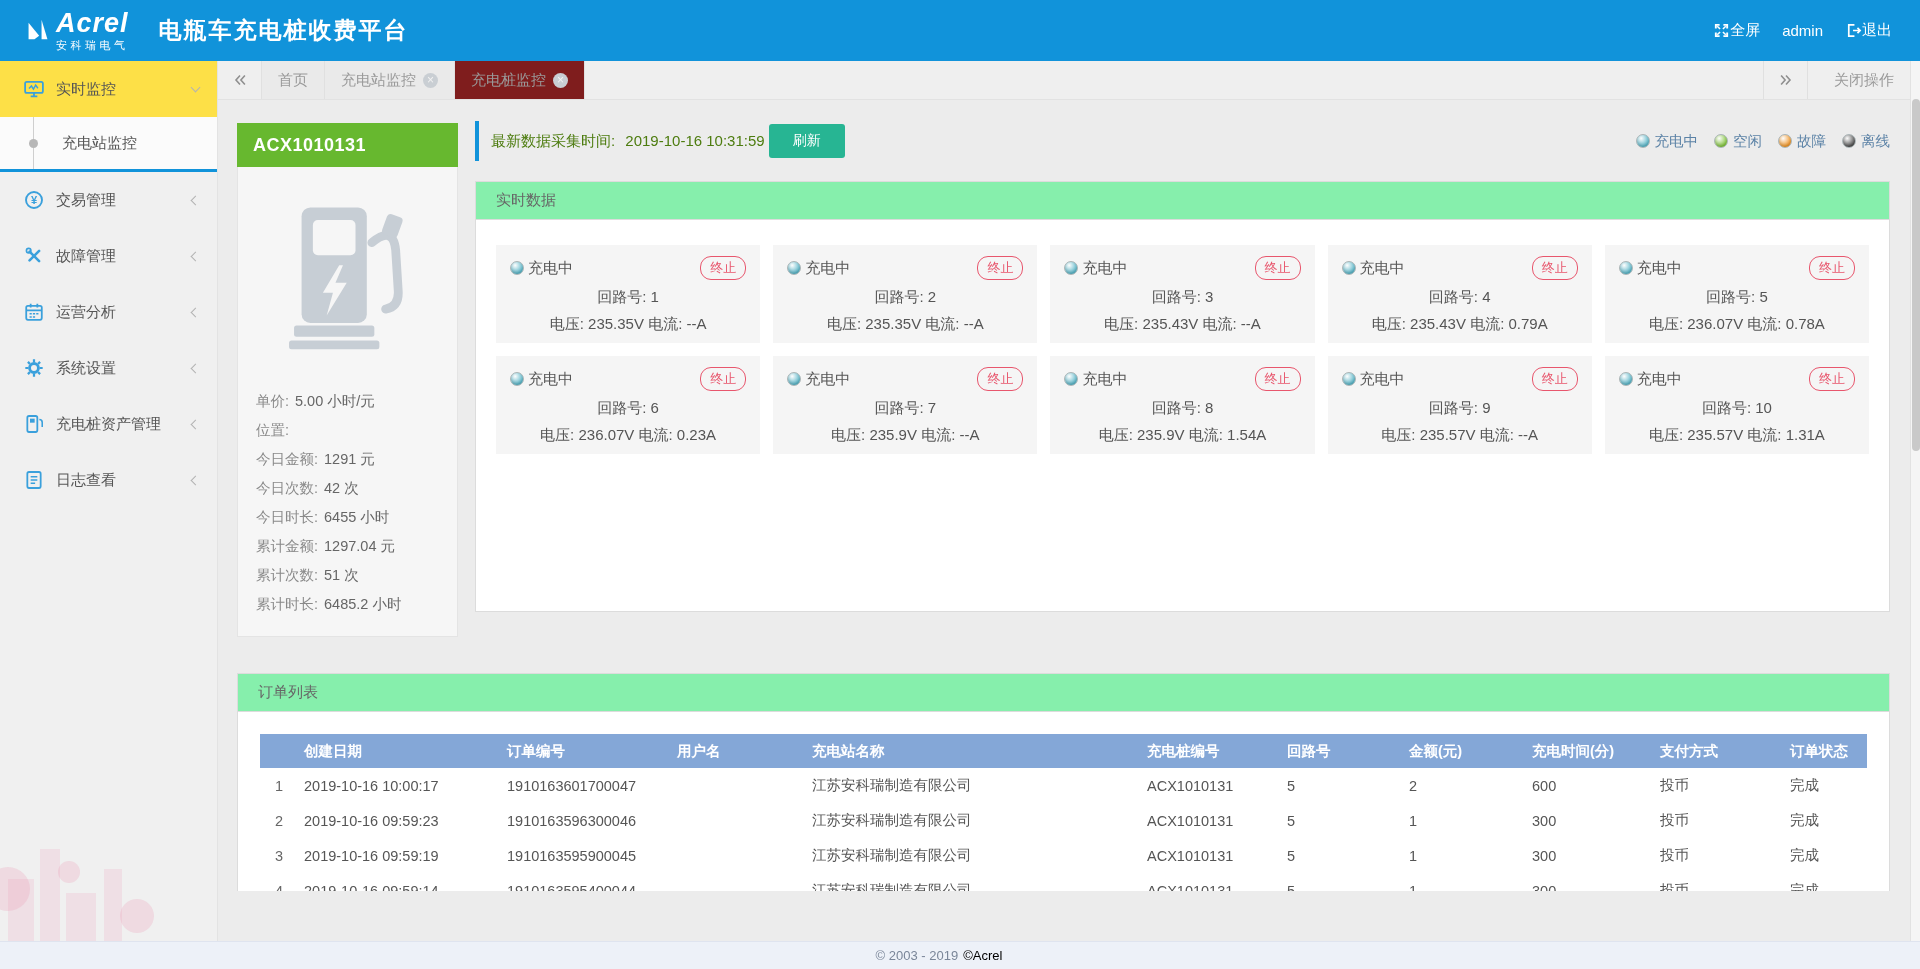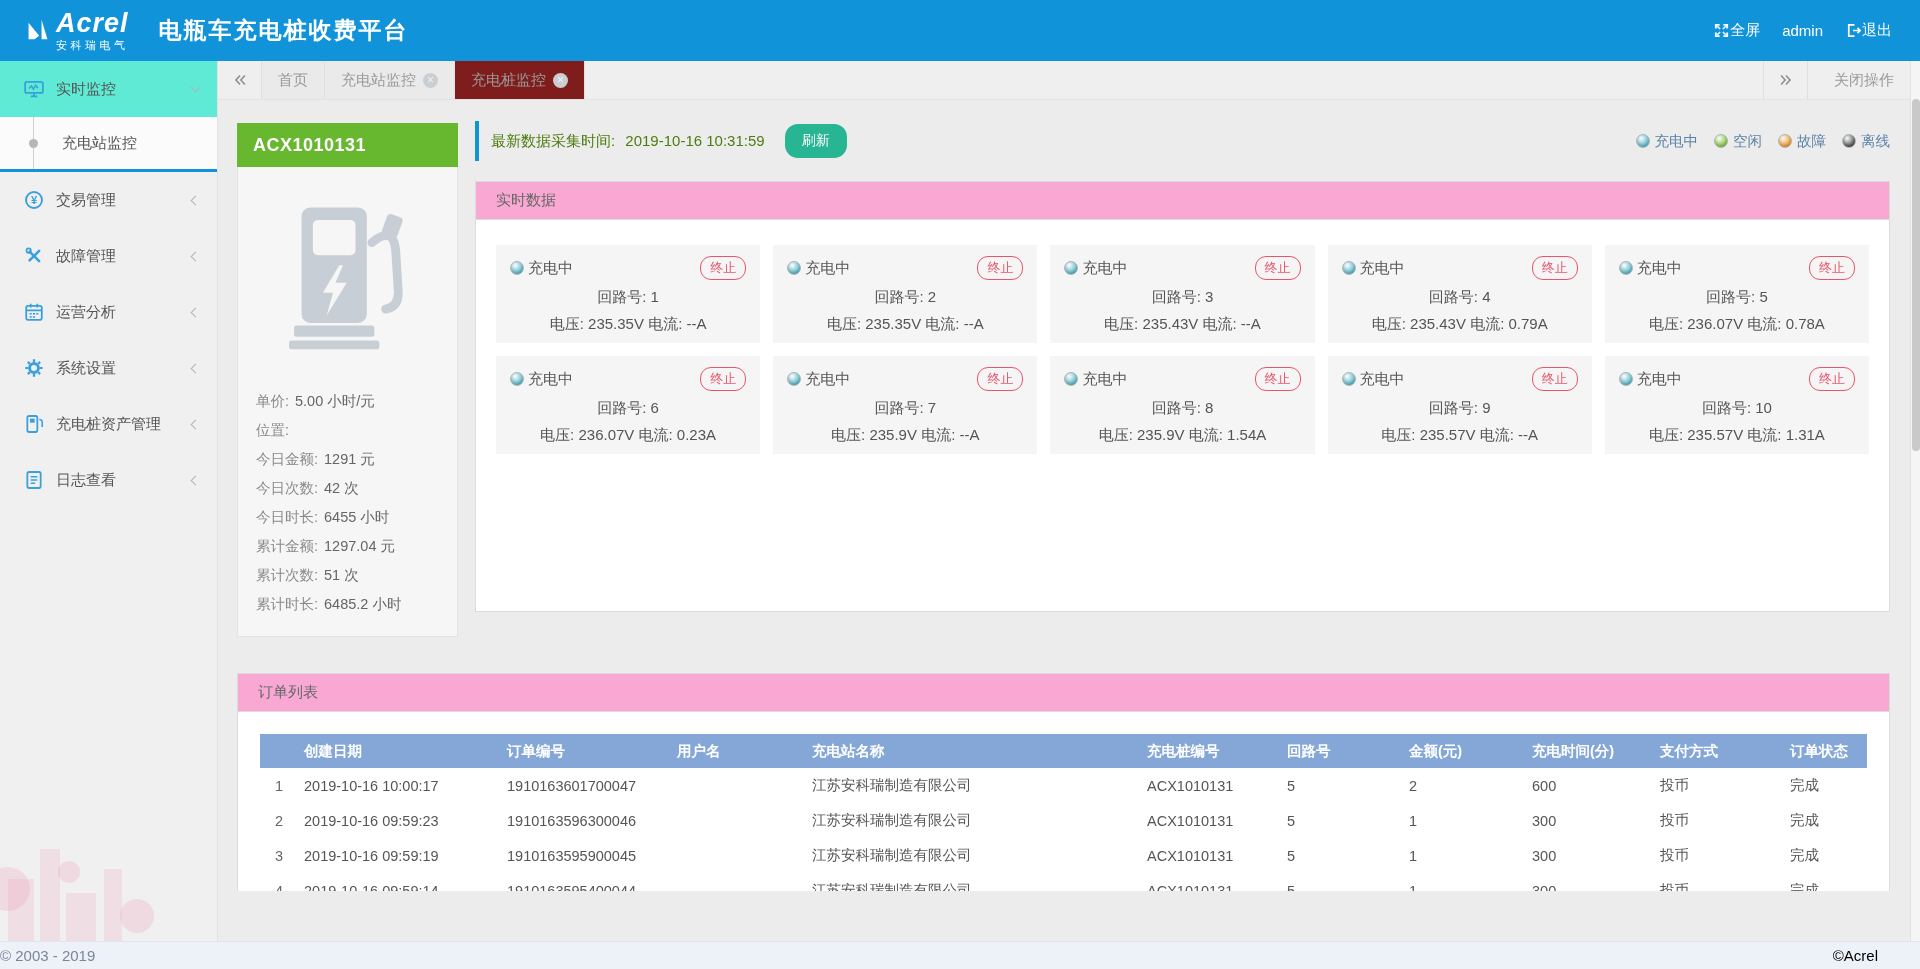--- a/index.html
+++ b/index.html
@@ -25,21 +25,21 @@
   .tab { display:flex; align-items:center; gap:7px; padding:0 16px; font-size:15px; color:#9a9a9a; border-right:1px solid #e0e0e0; cursor:pointer; background:#eaeaea;text-align:center; }
   .tab.active { background:#7f1d1d; }
   .tab-close { width:15px; height:15px; border-radius:50%; background:#c9ced3; color:#f2f2f2; font-size:12px; line-height:14px; text-align:center; }
   .tab-close::before { content:"×"; }
   .tabbar-right { margin-left:auto; display:flex; align-items:stretch; }
   .close-ops { display:flex; align-items:center; padding:0 26px; color:#9a9a9a; font-size:15px; border-left:1px solid #e0e0e0; cursor:pointer; }
 
   
   .sidebar { position:absolute; left:0; top:61px; bottom:28px; width:218px; background:#f0f0f0; border-right:1px solid #e3e3e3; z-index:10; overflow:hidden; }
   .menu-group { height:56px; display:flex; align-items:center; padding:0 18px 0 24px; cursor:pointer; color:#555; font-size:15px; }
-  .menu-group.expanded { background:#5eead4; }
+  .menu-group.expanded { background:#fde047; }
   .menu-gicon { width:20px; height:20px; margin-right:12px; flex:0 0 auto; }
   .menu-gicon svg { width:20px; height:20px; display:block; }
   .menu-label { flex:1; }
   .chev { width:7px; height:7px; border-right:1.6px solid #b3b3b3; border-bottom:1.6px solid #b3b3b3; display:inline-block; }
   .chev.down { transform:rotate(45deg); margin-top:-3px; }
   .chev.left { transform:rotate(135deg); }
   .menu-child { height:52px; display:flex; align-items:center; background:#fbfbfb; position:relative; padding-left:62px; color:#555; font-size:15px; cursor:pointer; }
   .menu-child::before { content:""; position:absolute; left:33px; top:0; bottom:0; width:1px; background:#cfcfcf; }
   .menu-child .node-dot { position:absolute; left:29px; top:50%; margin-top:-4.5px; width:9px; height:9px; border-radius:50%; background:#b7b7b7; }
   .menu-divider { height:3px; background:#1193da; }
@@ -60,47 +60,47 @@
   .stat-line { line-height:29px; font-size:14.5px; white-space:nowrap; }
   .stat-label { color:#8a8a8a; margin-right:6px; }
   .stat-value { color:#666; }
 
   
   .right-col { flex:1; margin-left:17px; }
   .toolbar { display:flex; align-items:center; height:40px; margin-top:-2px; }
   .vbar { width:4px; height:40px; background:#1193da; margin-right:12px; }
   .collect-text { font-size:15px; color:#4d7c0f; }
   .collect-time { margin-left:6px; }
-  .refresh-btn { margin-left:20px; background:#27b593; color:#fff; border:none; font-size:14px; padding:8px 17px; border-radius:13px; cursor:pointer; font-family:inherit; }
+  .refresh-btn { margin-left:4px; background:#27b593; color:#fff; border:none; font-size:14px; padding:8px 24px; border-radius:3px; cursor:pointer; font-family:inherit; }
   .status-legend { margin-left:auto; display:flex; align-items:center; gap:16px; }
   .legend-item { display:flex; align-items:center; gap:5px; font-size:14.5px; color:#5b82a6; }
   .legend-dot, .st-dot { width:14px; height:14px; border-radius:50%; border:1px solid #aab4b6; box-shadow:inset 0 -2px 3px rgba(0,0,0,.15); flex:0 0 auto; }
 
   
   .rt-panel { margin-top:20px; background:#fff; border:1px solid #dcdcdc; height:431px; }
-  .panel-header { height:38px; background:#f9a8d4; border-bottom:1px solid #dcdcdc; display:flex; align-items:center; padding-left:20px; color:#666; font-size:15px; }
+  .panel-header { height:38px; background:#86efac; border-bottom:1px solid #dcdcdc; display:flex; align-items:center; padding-left:20px; color:#666; font-size:15px; }
   .circuit-grid { padding:25px 20px 0 20px; display:grid; grid-template-columns:repeat(5,1fr); gap:13px; }
   .circuit-card { background:#f5f5f5; height:98px; padding:11px 14px 0 14px; }
   .cc-top { display:flex; align-items:center; }
   .cc-status { display:flex; align-items:center; gap:4px; font-size:15px; color:#555; }
   .st-dot { background:radial-gradient(circle at 35% 28%, rgba(255,255,255,.85), #55b5c8 75%); }
   .terminate-btn { margin-left:auto; border:1px solid #e8566d; color:#e8566d; background:transparent; border-radius:11px; font-size:13px; padding:2px 9px; cursor:pointer; font-family:inherit; }
   .cc-line { text-align:center; font-size:15px; color:#555; margin-top:8px; }
   .cc-line .lbl { color:#555;margin-top:45px; }
 
   
   .orders-panel { margin-top:36px; background:#fff; border:1px solid #dcdcdc; border-bottom:none; height:218px; overflow:hidden; }
   .orders-table-wrap { padding:22px 22px 0 22px; }
   table.orders { width:100%; border-collapse:collapse; table-layout:fixed; }
   table.orders th { background:#84a7d7; color:#fff; font-size:14.5px; font-weight:bold; text-align:left; height:34px; padding:0 6px; overflow:hidden; white-space:nowrap; }
   table.orders td { height:35px; font-size:14.5px; color:#555; padding:0 6px; overflow:hidden; white-space:nowrap; }
   table.orders td.idx { color:#666; text-align:center; padding:0; }
 
   
-  .footer { position:absolute; left:0; bottom:0; width:100%; height:28px; background:#edf1f8; border-top:1px solid #dfe4ef; display:flex; align-items:center; justify-content:space-between; padding-right:42px; font-size:15px; color:#7a8699; z-index:40; }
+  .footer { position:absolute; left:0; bottom:0; width:100%; height:28px; background:#edf1f8; border-top:1px solid #dfe4ef; display:flex; align-items:center; justify-content:center; padding-right:42px; font-size:13px; color:#7a8699; z-index:40; }
   .footer .brand { color:#000000; margin-left:5px; }
 
   
   .vscrollbar { position:absolute; right:0; top:61px; bottom:28px; width:10px; background:#f5f5f5; border-left:1px solid #e2e2e2; z-index:25; }
   .vthumb { position:absolute; left:1px; top:38px; width:8px; height:352px; background:#c9c9c9; border-radius:4px; }
 </style>
 </head>
 <body>
 
 <div class="app">

